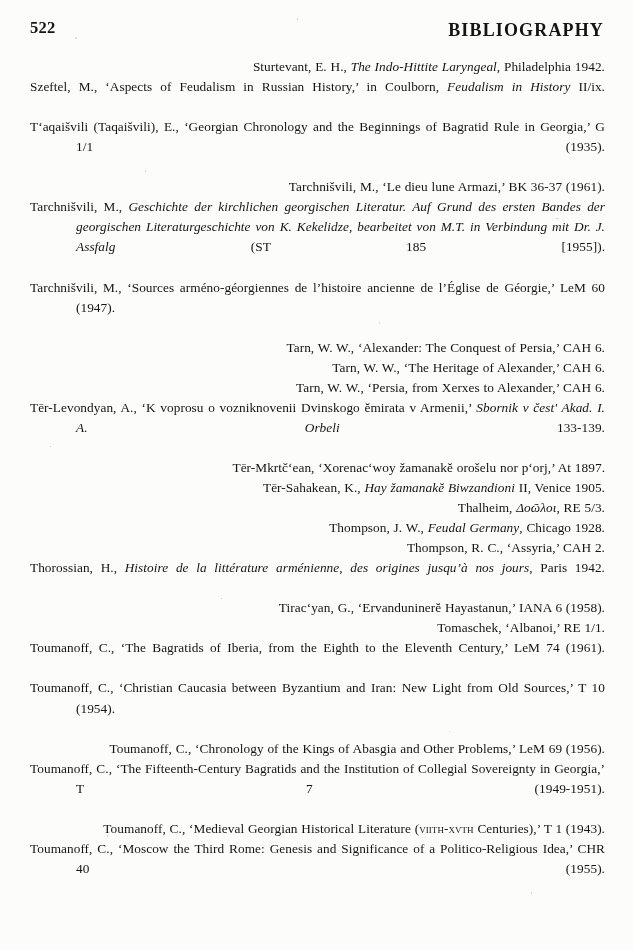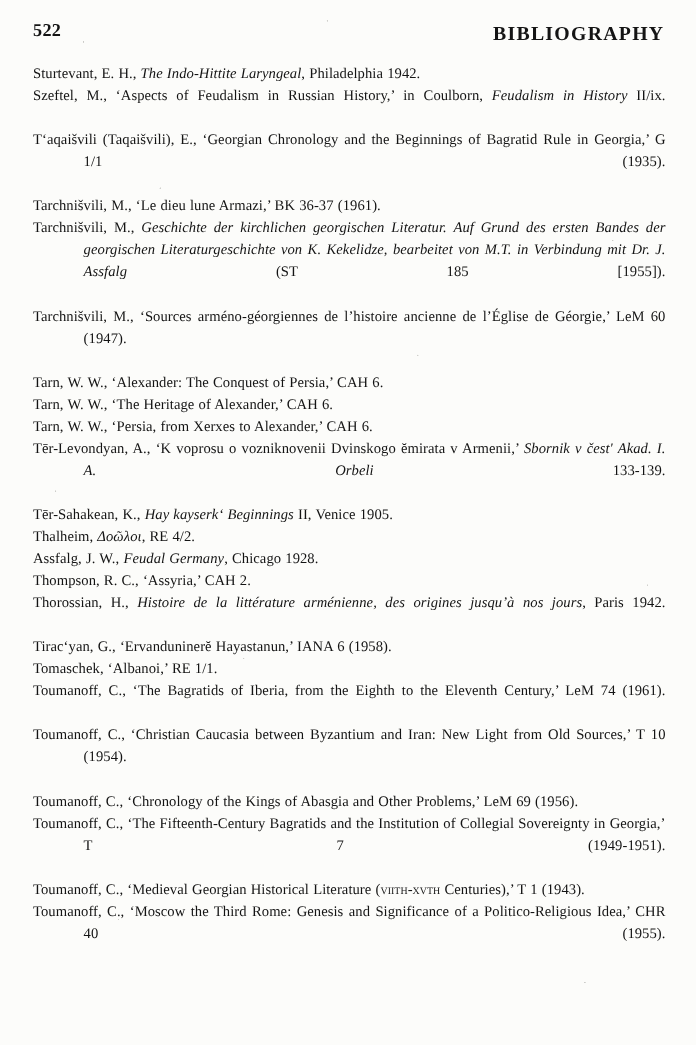--- a/index.html
+++ b/index.html
@@ -91,21 +91,21 @@
     letter-spacing: 0.05px;
     word-spacing: 0.4px;
   }
   
   .entry::after {
     content: "";
     display: inline-block;
     width: 100%;
   }
   .entry.nojust {
-    text-align: left;
+    text-align: right;
   }
   .entry.nojust::after { content: none; }
 
   i, .it { font-style: italic; }
   .sc {
     font-variant: small-caps;
     text-transform: lowercase;
   }
   .grk {
     font-family: "Liberation Serif", "DejaVu Serif", serif;
@@ -128,23 +128,24 @@
       <p class="entry nojust"><span>Sturtevant, E. H., </span><i>The Indo-Hittite Laryngeal</i><span>, Philadelphia 1942.</span></p>
       <p class="entry"><span>Szeftel, M., ‘Aspects of Feudalism in Russian History,’ in Coulborn, </span><i>Feudalism in History</i><span> II/ix.</span></p>
       <p class="entry"><span>Tʻaqaišvili (Taqaišvili), E., ‘Georgian Chronology and the Beginnings of Bagratid Rule in Georgia,’ G 1/1 (1935).</span></p>
       <p class="entry nojust"><span>Tarchnišvili, M., ‘Le dieu lune Armazi,’ BK 36-37 (1961).</span></p>
       <p class="entry"><span>Tarchnišvili, M., </span><i>Geschichte der kirchlichen georgischen Literatur. Auf Grund des ersten Bandes der georgischen Literaturgeschichte von K. Kekelidze, bearbeitet von M.T. in Verbindung mit Dr. J. Assfalg</i><span> (ST 185 [1955]).</span></p>
       <p class="entry"><span>Tarchnišvili, M., ‘Sources arméno-géorgiennes de l’histoire ancienne de l’Église de Géorgie,’ LeM 60 (1947).</span></p>
       <p class="entry nojust"><span>Tarn, W. W., ‘Alexander: The Conquest of Persia,’ CAH 6.</span></p>
       <p class="entry nojust"><span>Tarn, W. W., ‘The Heritage of Alexander,’ CAH 6.</span></p>
       <p class="entry nojust"><span>Tarn, W. W., ‘Persia, from Xerxes to Alexander,’ CAH 6.</span></p>
       <p class="entry"><span>Tēr-Levondyan, A., ‘K voprosu o vozniknovenii Dvinskogo ĕmirata v Armenii,’ </span><i>Sbornik v čestʹ Akad. I. A. Orbeli</i><span> 133-139.</span></p>
-      <p class="entry nojust"><span>Tēr-Sahakean, K., </span><i>Hay kayserkʻ Beginnings</i><span> II, Venice 1905.</span></p>
-      <p class="entry nojust"><span>Thalheim, </span><span class="grk">Δoῶλoι</span><span>, RE 4/2.</span></p>
-      <p class="entry nojust"><span>Assfalg, J. W., </span><i>Feudal Germany</i><span>, Chicago 1928.</span></p>
+      <p class="entry nojust"><span>Tēr-Mkrtčʻean, ‘Xorenacʻwoy žamanakĕ orošelu nor pʻorj,’ At 1897.</span></p>
+      <p class="entry nojust"><span>Tēr-Sahakean, K., </span><i>Hay žamanakĕ Biwzandioni</i><span> II, Venice 1905.</span></p>
+      <p class="entry nojust"><span>Thalheim, </span><span class="grk">Δoῶλoι</span><span>, RE 5/3.</span></p>
+      <p class="entry nojust"><span>Thompson, J. W., </span><i>Feudal Germany</i><span>, Chicago 1928.</span></p>
       <p class="entry nojust"><span>Thompson, R. C., ‘Assyria,’ CAH 2.</span></p>
       <p class="entry"><span>Thorossian, H., </span><i>Histoire de la littérature arménienne, des origines jusqu’à nos jours</i><span>, Paris 1942.</span></p>
       <p class="entry nojust"><span>Tiracʻyan, G., ‘Ervanduninerĕ Hayastanun,’ IANA 6 (1958).</span></p>
       <p class="entry nojust"><span>Tomaschek, ‘Albanoi,’ RE 1/1.</span></p>
       <p class="entry"><span>Toumanoff, C., ‘The Bagratids of Iberia, from the Eighth to the Eleventh Century,’ LeM 74 (1961).</span></p>
       <p class="entry"><span>Toumanoff, C., ‘Christian Caucasia between Byzantium and Iran: New Light from Old Sources,’ T 10 (1954).</span></p>
       <p class="entry nojust"><span>Toumanoff, C., ‘Chronology of the Kings of Abasgia and Other Problems,’ LeM 69 (1956).</span></p>
       <p class="entry"><span>Toumanoff, C., ‘The Fifteenth-Century Bagratids and the Institution of Collegial Sovereignty in Georgia,’ T 7 (1949-1951).</span></p>
       <p class="entry nojust"><span>Toumanoff, C., ‘Medieval Georgian Historical Literature (</span><span class="sc">VIIth-XVth</span><span> Centuries),’ T 1 (1943).</span></p>
       <p class="entry"><span>Toumanoff, C., ‘Moscow the Third Rome: Genesis and Significance of a Politico-Religious Idea,’ CHR 40 (1955).</span></p>

